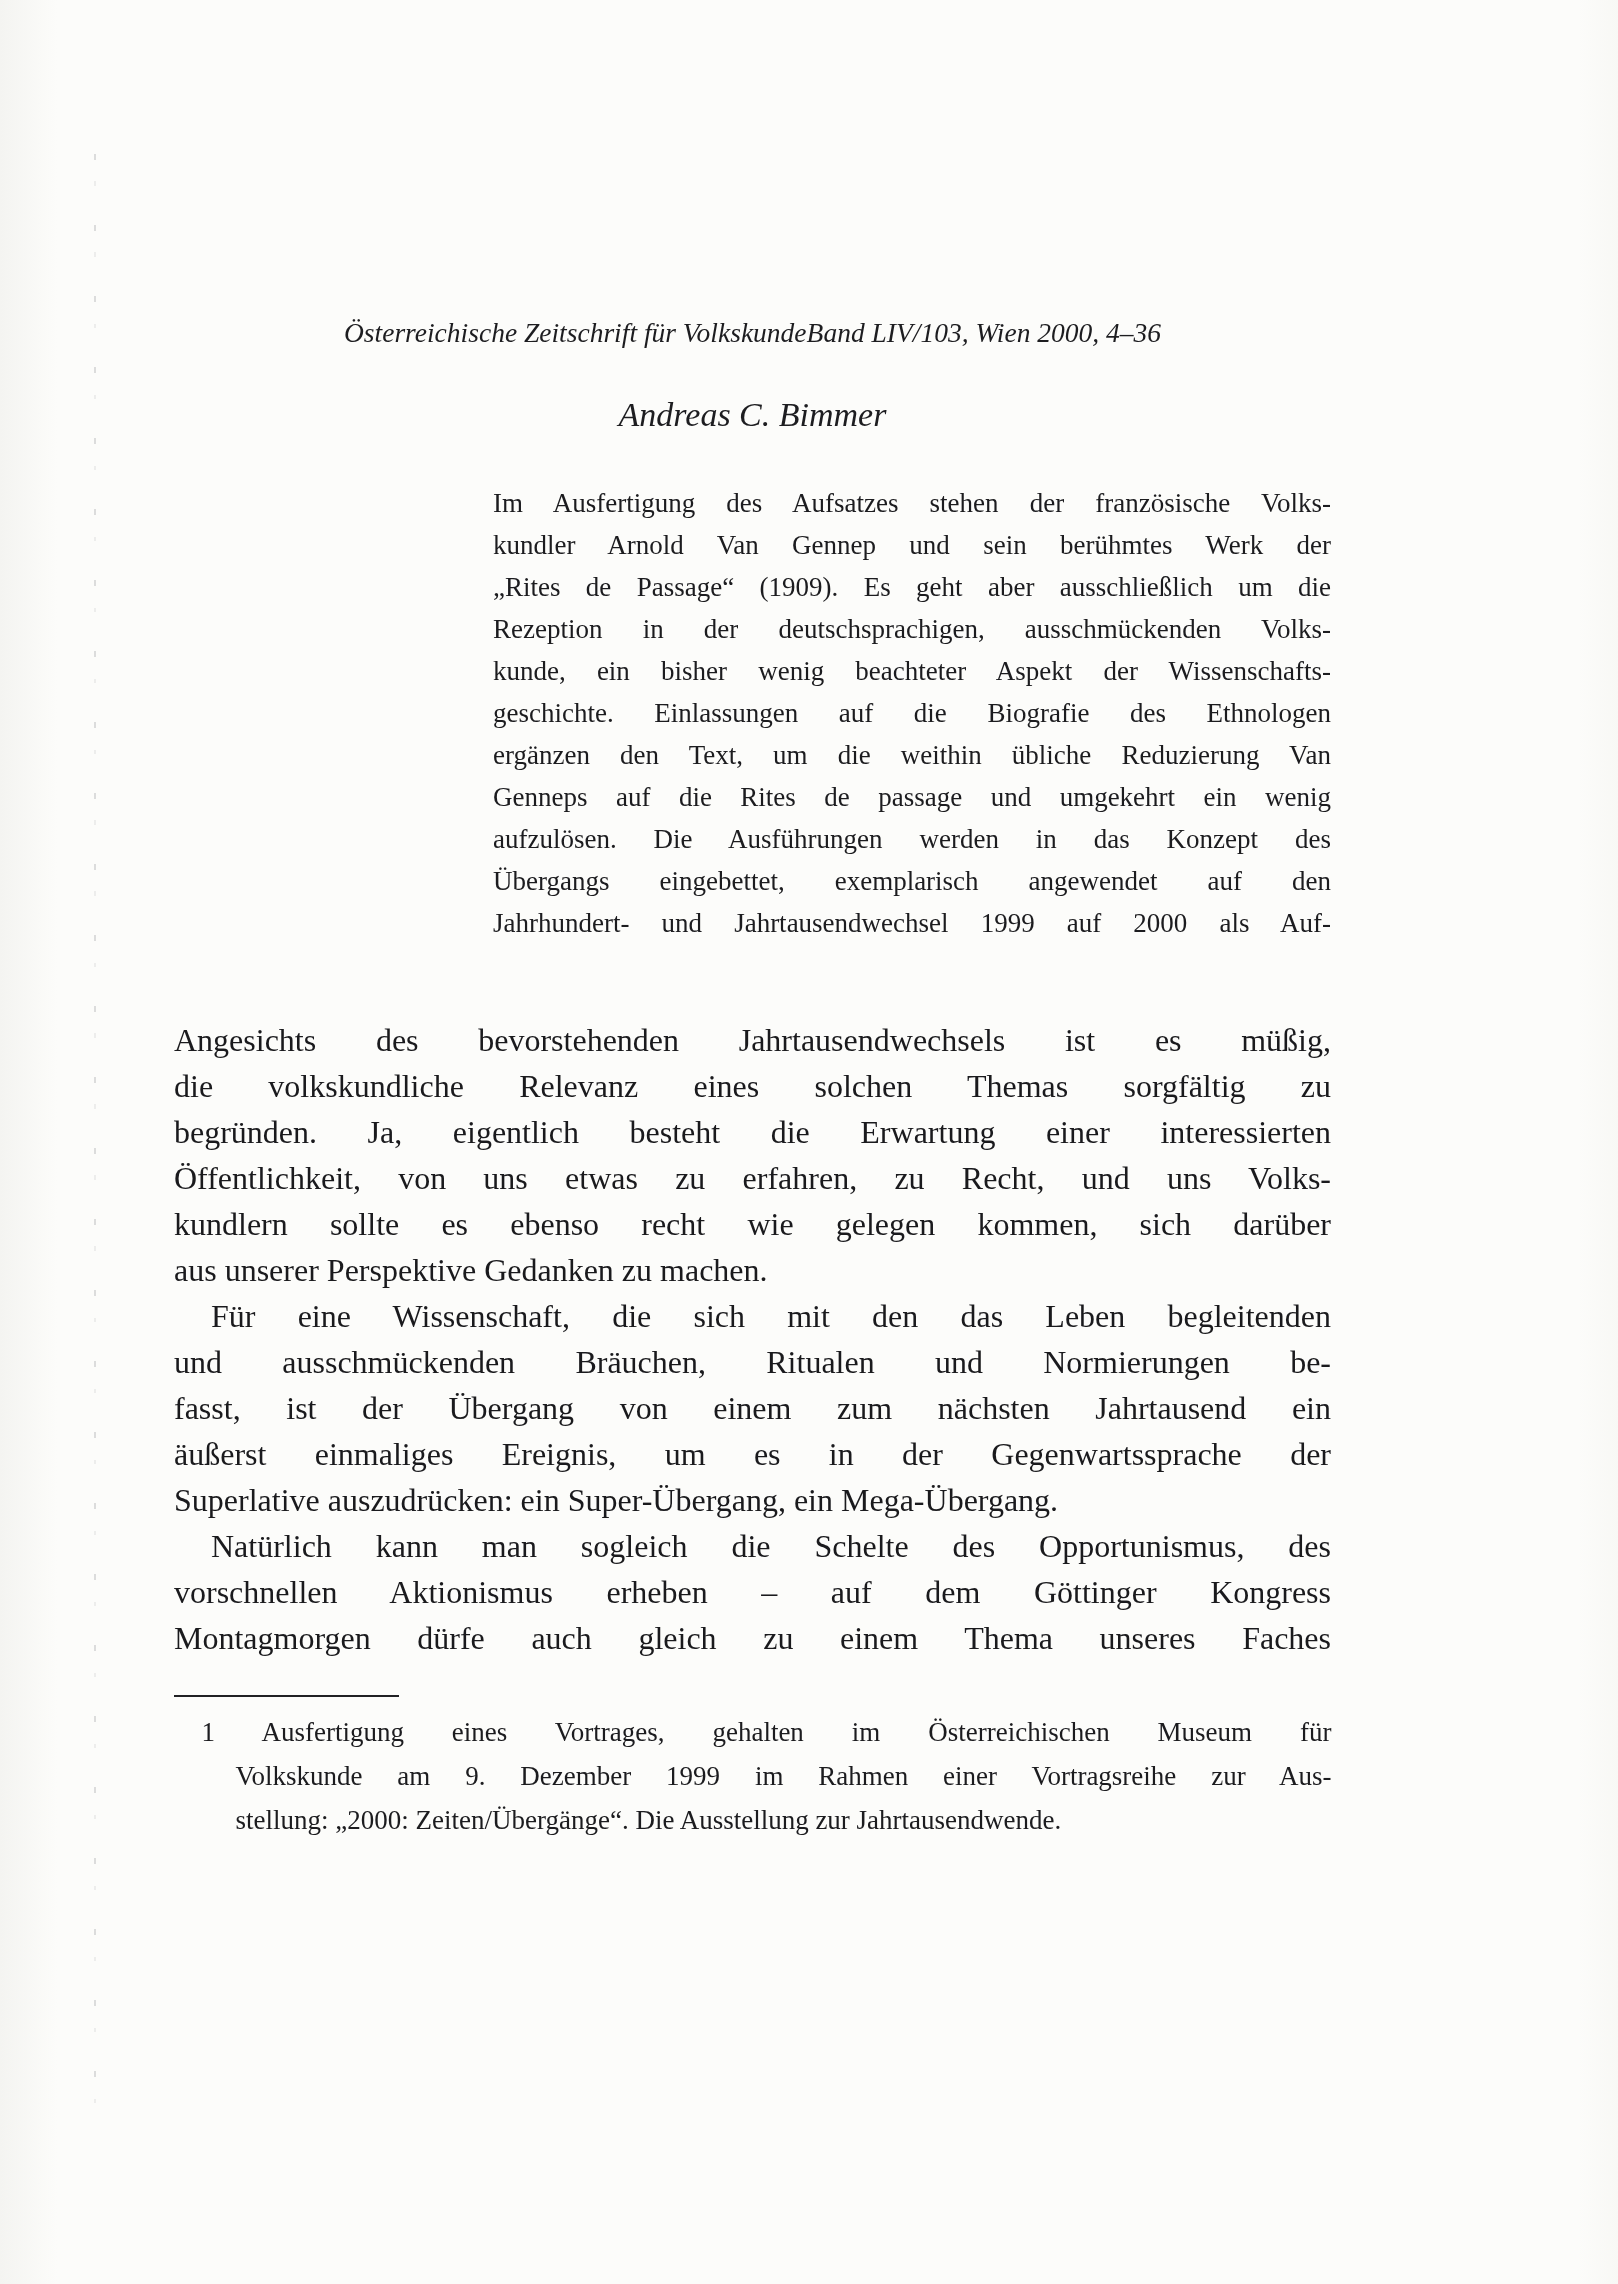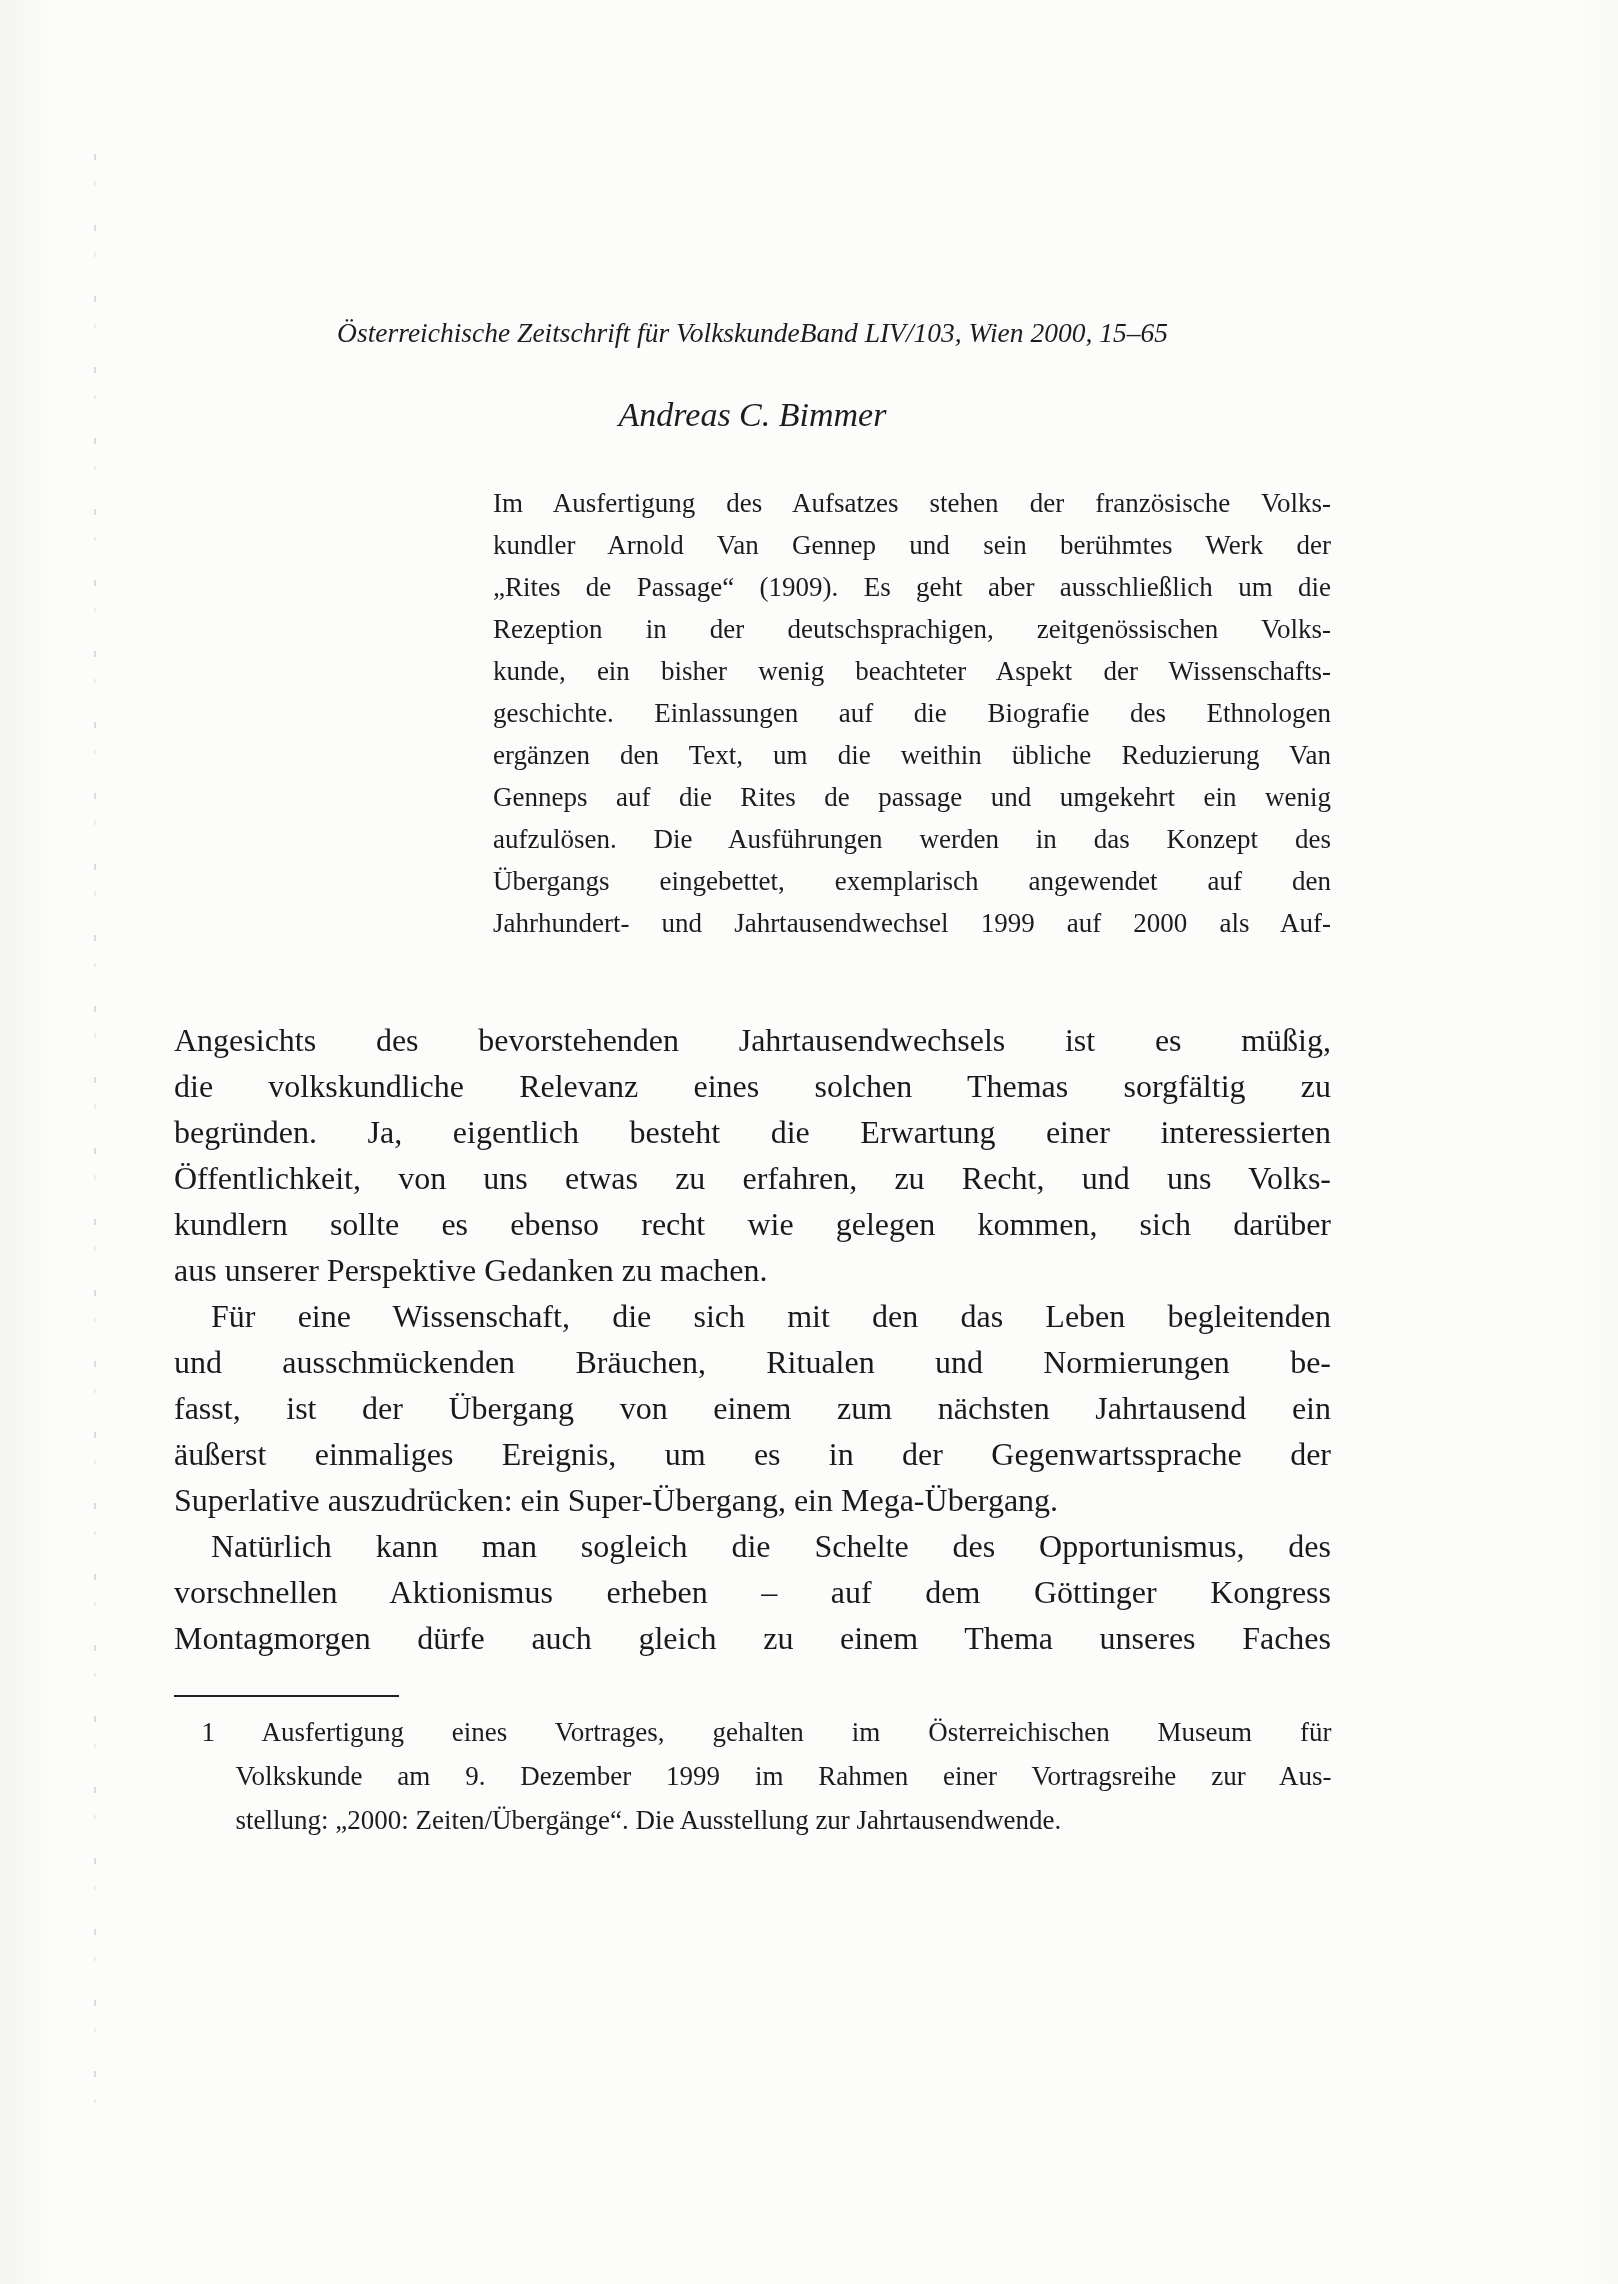--- a/index.html
+++ b/index.html
@@ -122,31 +122,31 @@
 <body>
 
 <div class="page">
 
   <div class="scan-dashes"></div>
 
   <div class="content">
 
     <div class="journal-header">
       <span>Österreichische Zeitschrift für Volkskunde</span>
-      <span>Band LIV/103, Wien 2000, 15–65</span>
+      <span>Band LIV/103, Wien 2000, 4–36</span>
     </div>
 
 
     <div class="author">Andreas C. Bimmer</div>
 
     <div class="abstract">
         <div class="tline">Im Ausfertigung des Aufsatzes stehen der französische Volks-</div>
         <div class="tline">kundler Arnold Van Gennep und sein berühmtes Werk der</div>
         <div class="tline">„Rites de Passage“ (1909). Es geht aber ausschließlich um die</div>
-        <div class="tline">Rezeption in der deutschsprachigen, zeitgenössischen Volks-</div>
+        <div class="tline">Rezeption in der deutschsprachigen, ausschmückenden Volks-</div>
         <div class="tline">kunde, ein bisher wenig beachteter Aspekt der Wissenschafts-</div>
         <div class="tline">geschichte. Einlassungen auf die Biografie des Ethnologen</div>
         <div class="tline">ergänzen den Text, um die weithin übliche Reduzierung Van</div>
         <div class="tline">Genneps auf die Rites de passage und umgekehrt ein wenig</div>
         <div class="tline">aufzulösen. Die Ausführungen werden in das Konzept des</div>
         <div class="tline">Übergangs eingebettet, exemplarisch angewendet auf den</div>
         <div class="tline">Jahrhundert- und Jahrtausendwechsel 1999 auf 2000 als Auf-</div>
       </div>
 
     <div class="body-text">

